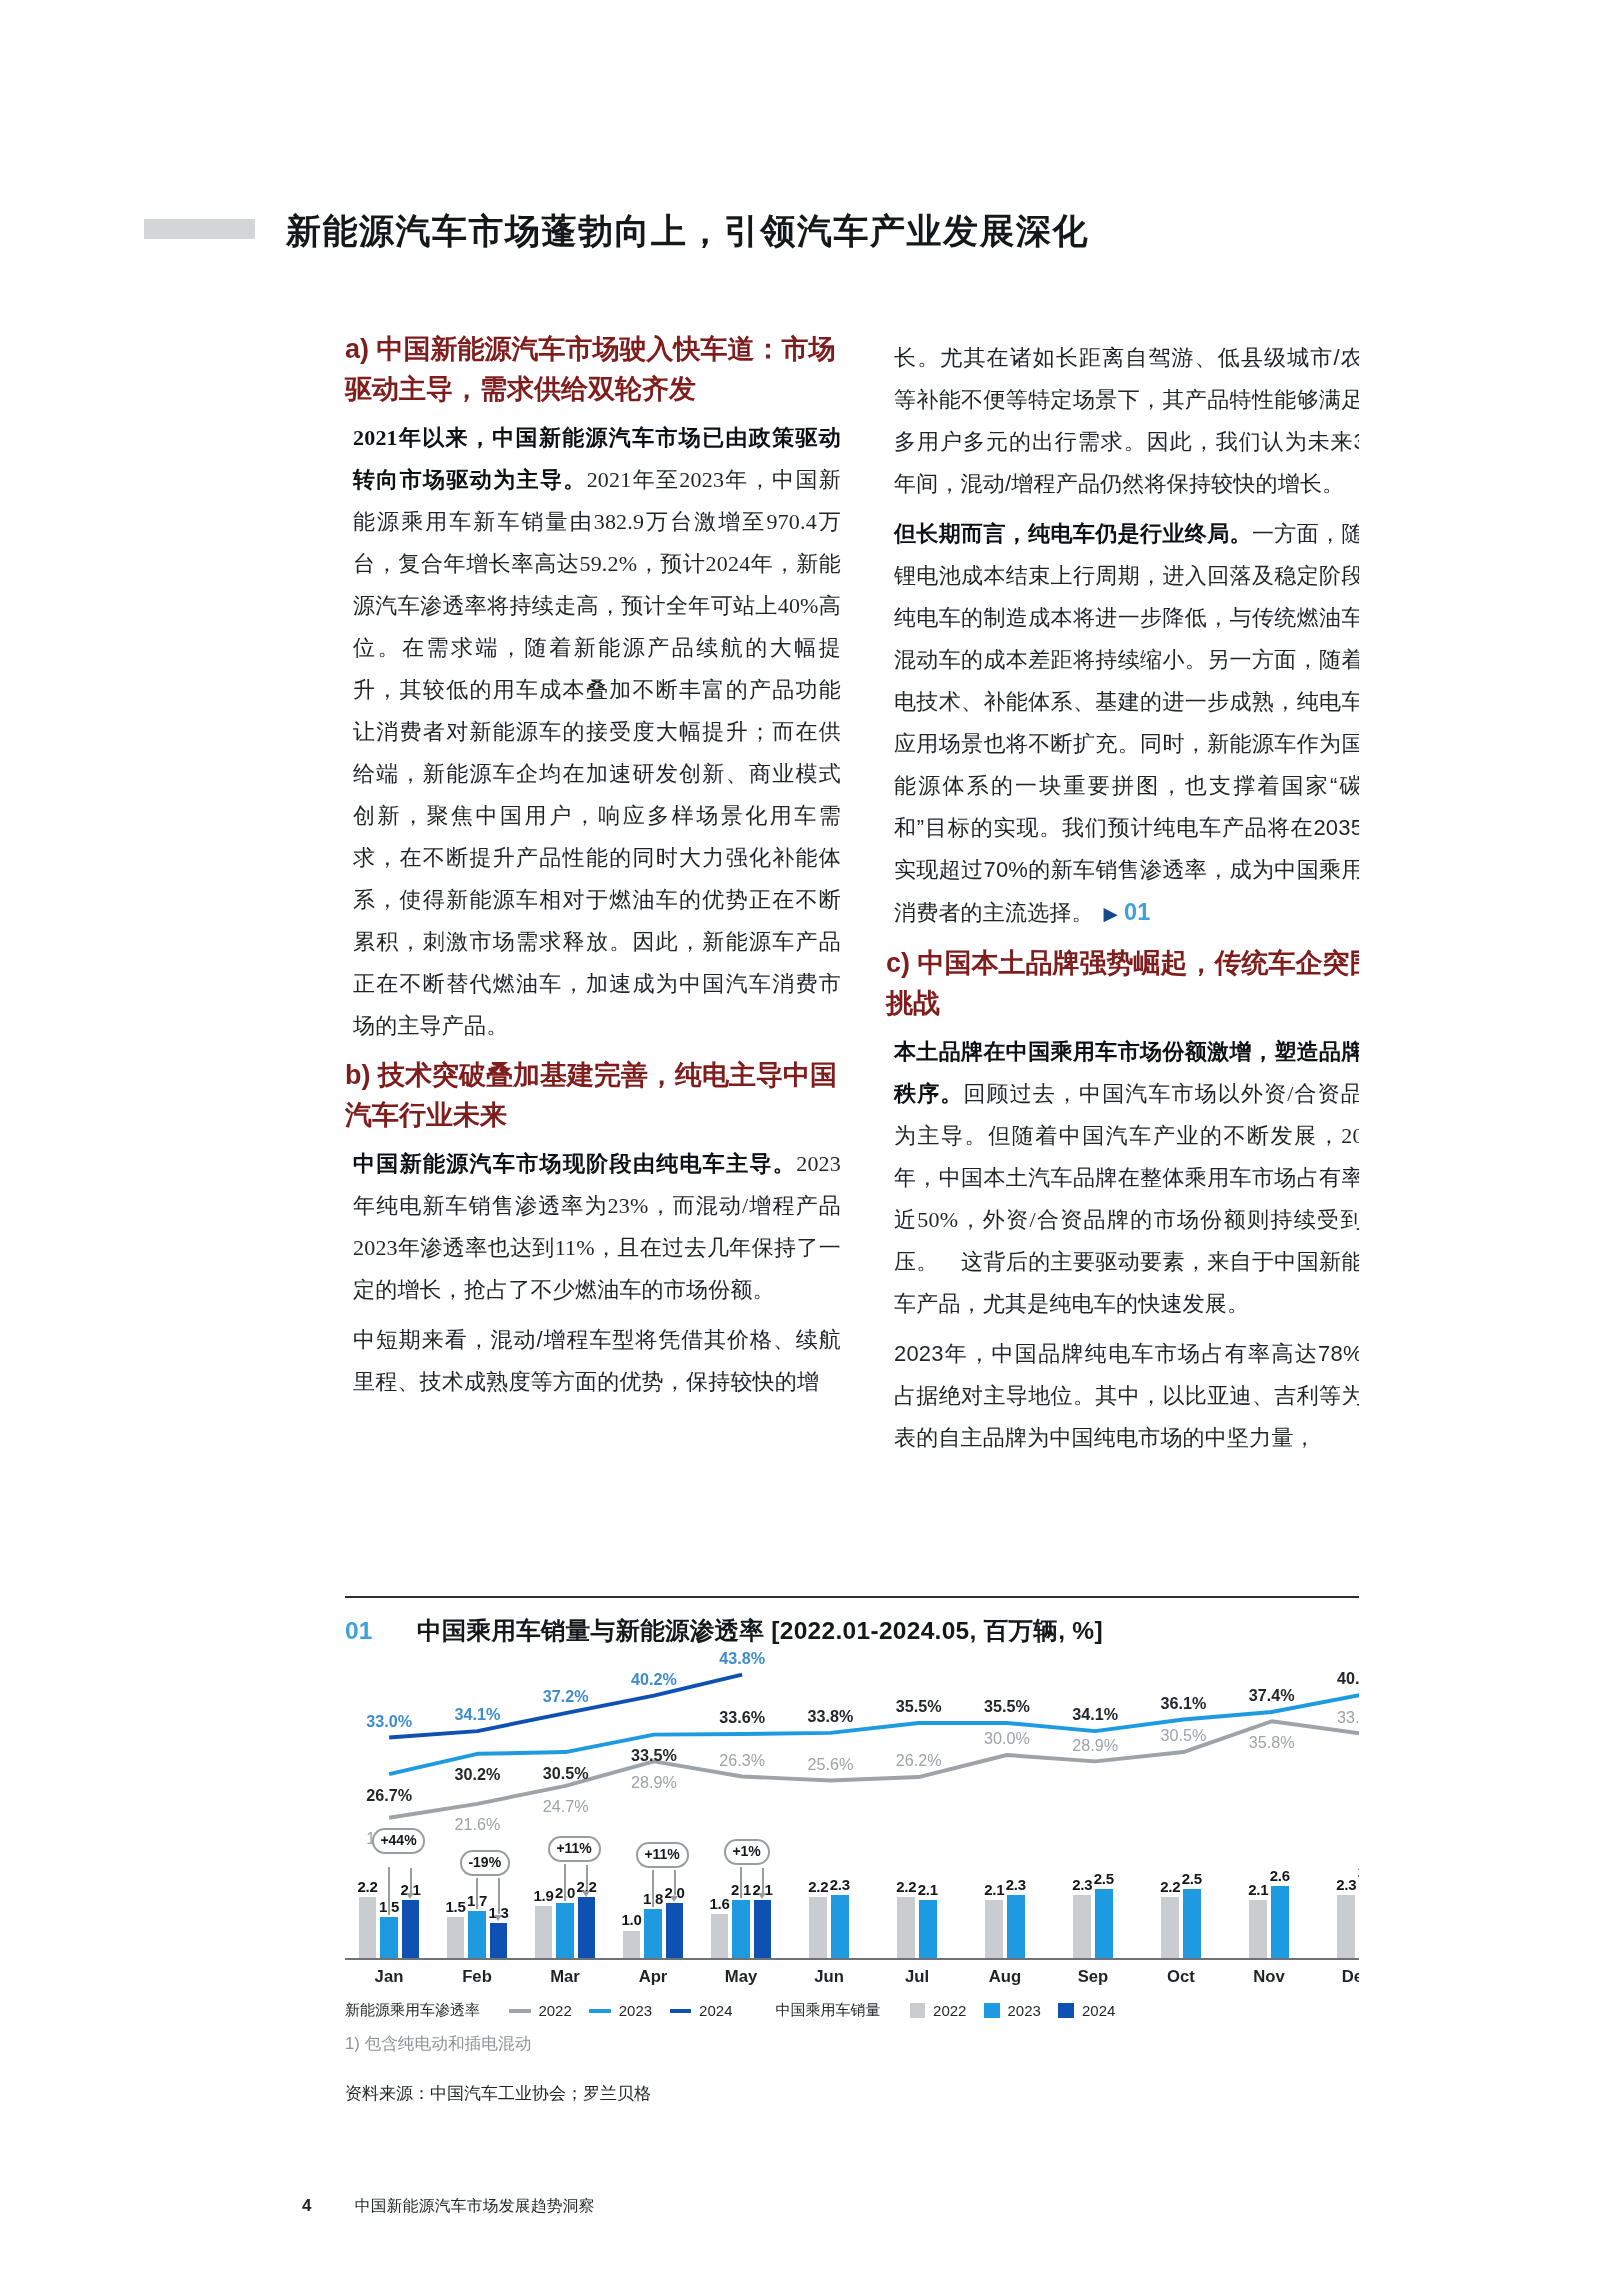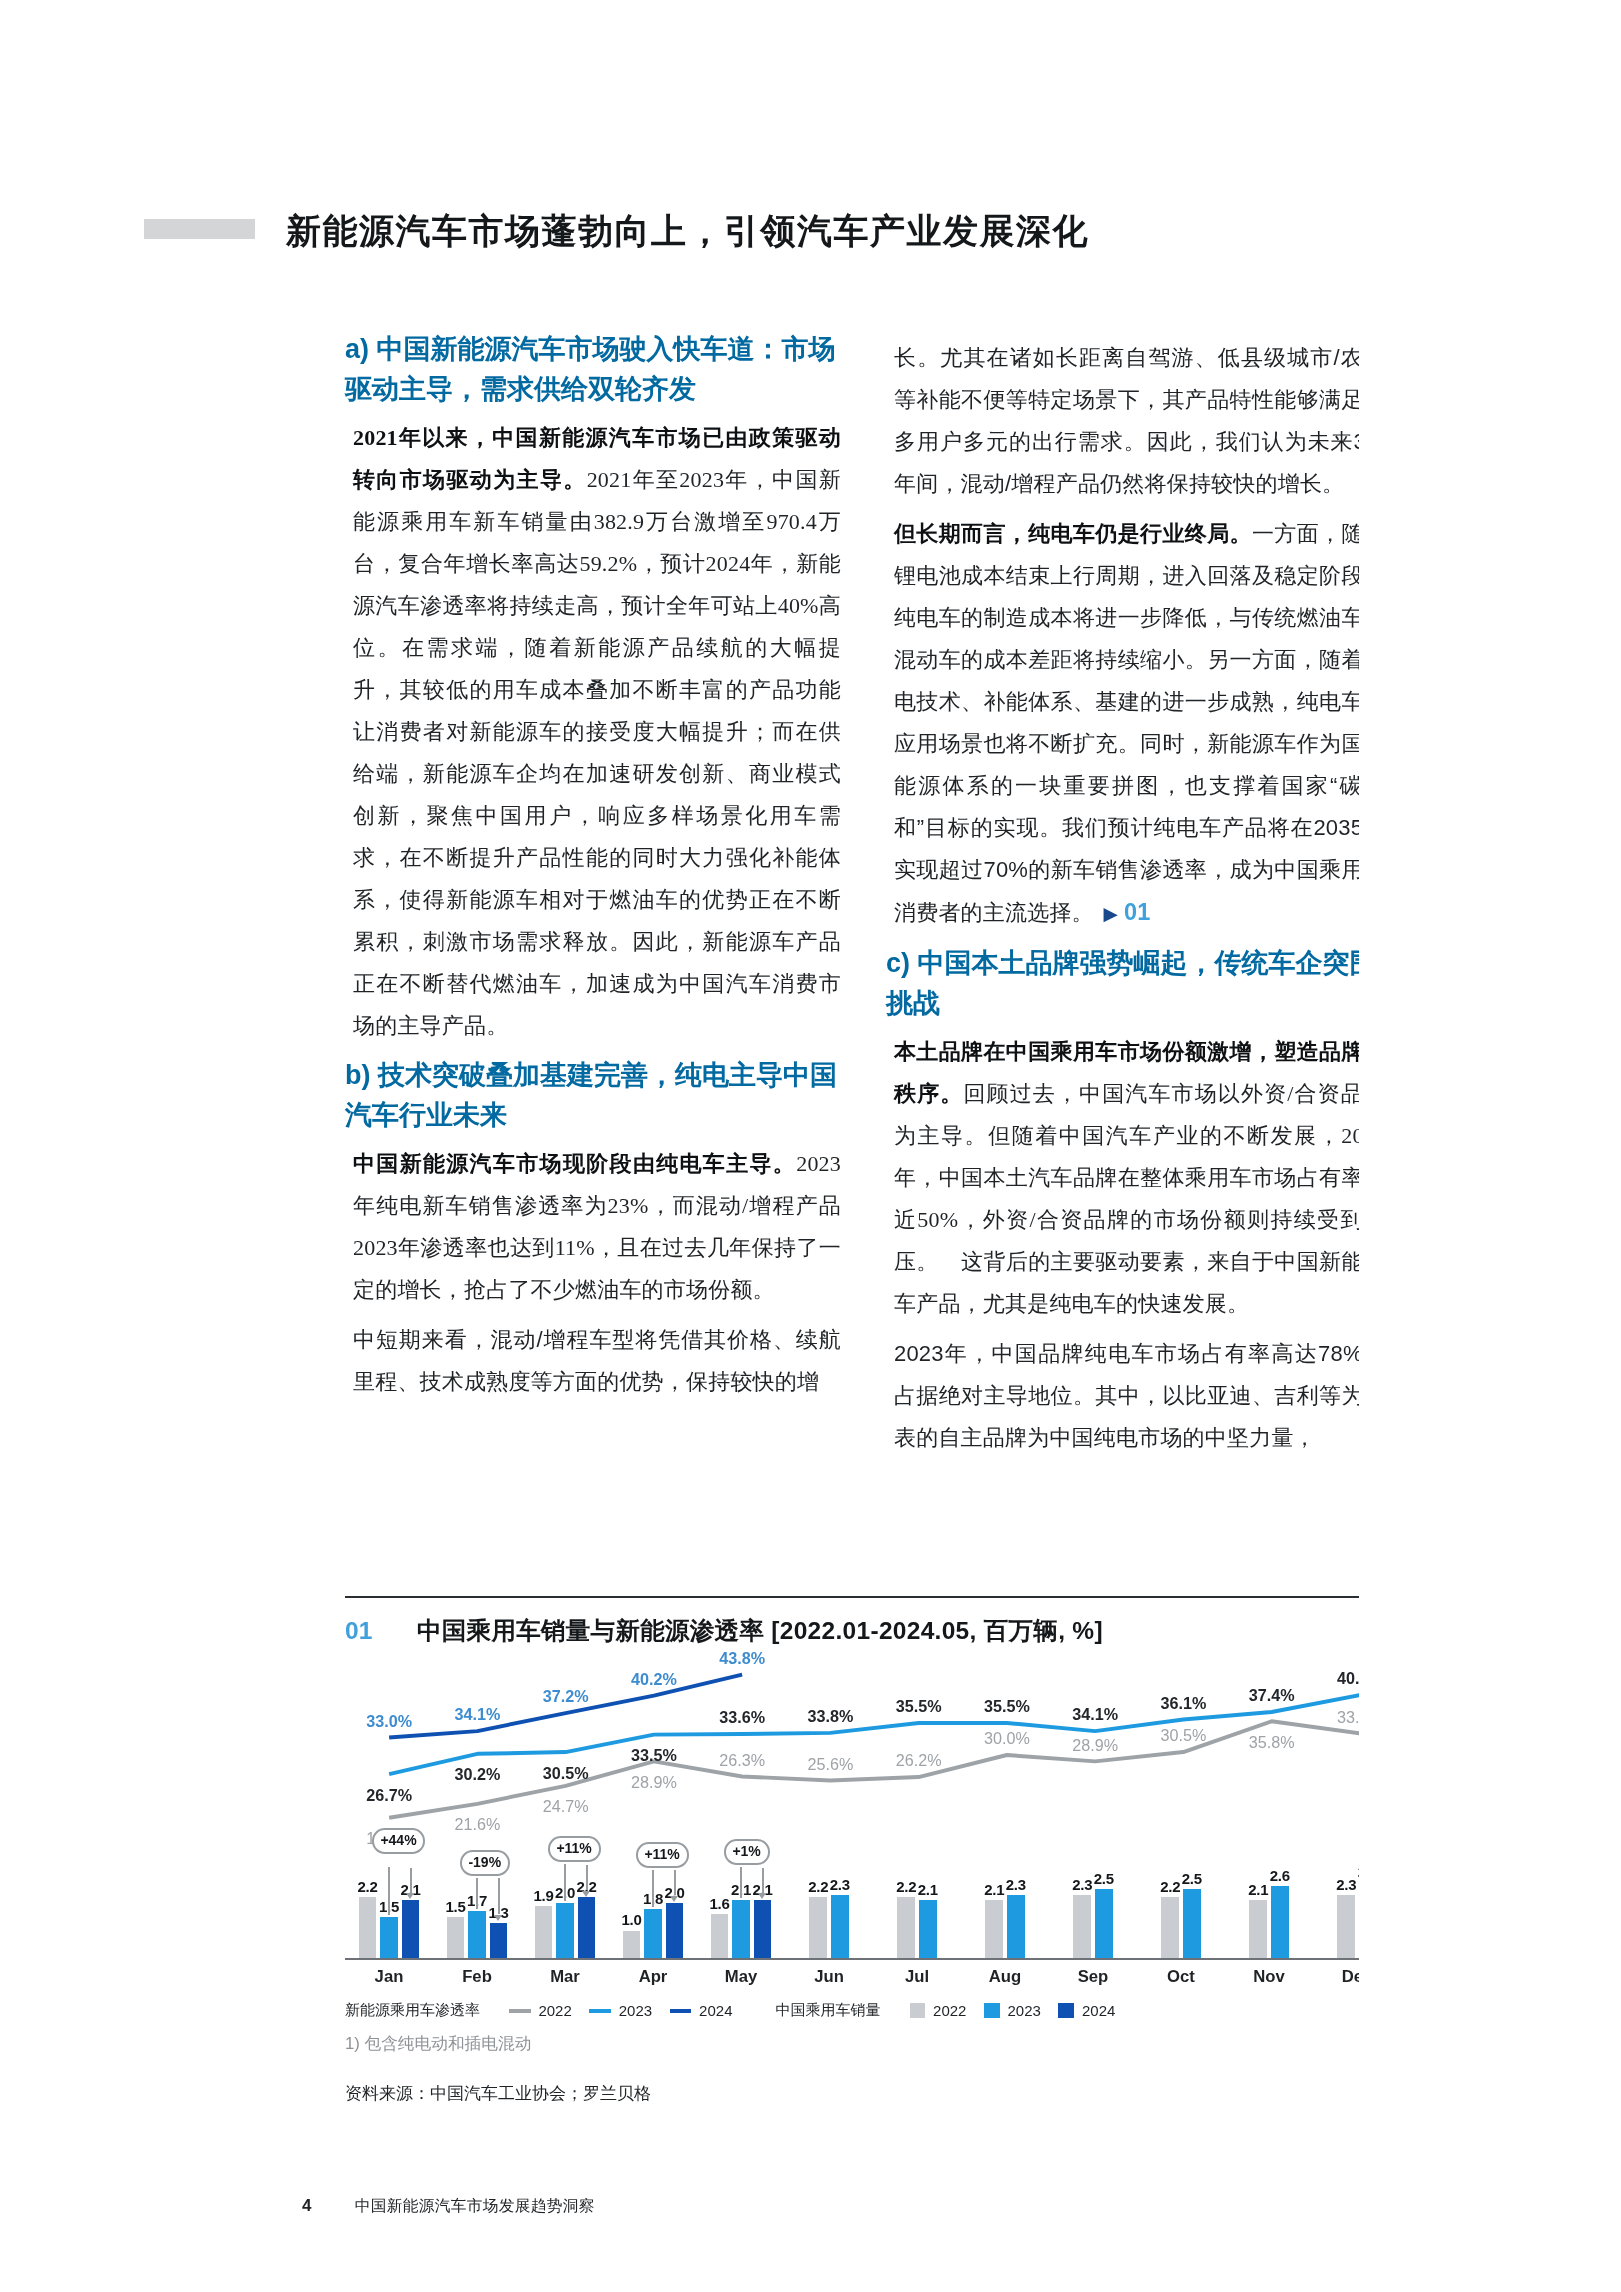--- a/index.html
+++ b/index.html
@@ -6,21 +6,21 @@
   .page{position:relative;width:1359px;height:2293px;background:#ffffff;overflow:hidden;
         font-family:"Liberation Sans","DejaVu Sans",sans-serif;color:#1F2326;}
   
   .header-bar{position:absolute;left:144px;top:219px;width:111px;height:19.6px;background:#D3D5D7;}
   .page-title{position:absolute;left:286px;top:208px;margin:0;font-size:35px;line-height:45px;
               font-weight:700;color:#15181B;letter-spacing:1.5px;white-space:nowrap;}
   
   .col{position:absolute;top:329px;}
   .col-left{left:345px;width:504px;}
   .col-right{left:886px;width:508px;}
-  h2.sec-heading{margin:0;font-size:27px;line-height:40px;font-weight:700;color:#0369a1;text-align:left;}
+  h2.sec-heading{margin:0;font-size:27px;line-height:40px;font-weight:700;color:#7f1d1d;text-align:left;}
   p.body{margin:8px;font-size:22px;line-height:42px;text-align:justify;letter-spacing:0.2px;color:#1F2326;}
   p.body b{font-weight:700;color:#0E1114;}
   .mt26{margin-top:25.5px;font-family:Liberation Serif, serif;} .mt44{margin-top:43px;} .mt22{margin-top:21.6px;} .mt40{margin-top:39px;}
   .ref-arrow{color:#17498C;font-size:18.6px;padding:0 5.9px 0 9.8px;}
   .ref-num{color:#3FA0DC;font-weight:700;font-size:23.5px;}
   
   .chart{position:absolute;left:345px;top:1596px;width:1059px;}
   .chart-topline{height:2px;background:#2A2E32;width:100%;}
   .chart-title-row{display:flex;align-items:baseline;margin-top:15.7px;}
   .chart-num{color:#3FA0DC;font-weight:700;font-size:24.5px;width:72px;}

